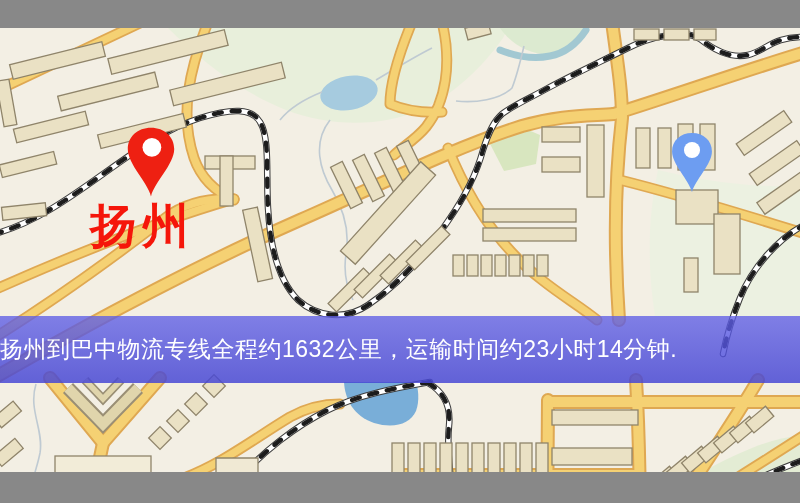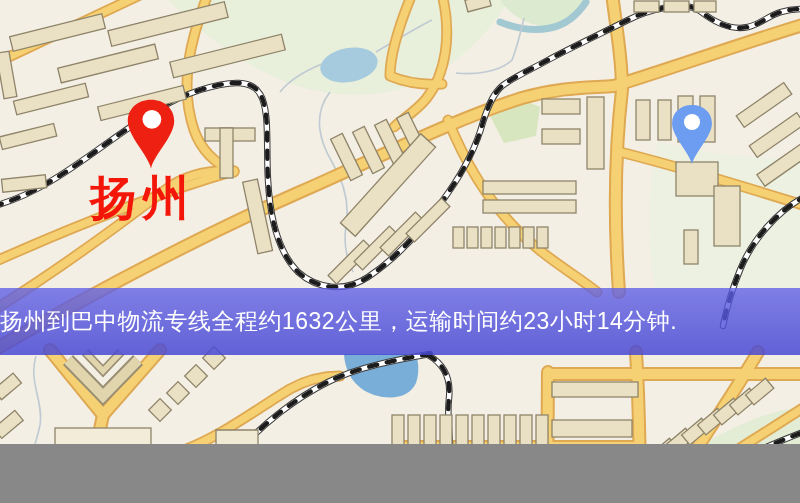--- a/index.html
+++ b/index.html
@@ -1,19 +1,20 @@
 <!DOCTYPE html>
 <html><head>
 <meta charset="utf-8">
 <style>
   html,body{margin:0;padding:0;background:#888;}
   .stage{
     position:relative;width:800px;height:444px;overflow:hidden;
     font-family:"Liberation Sans","DejaVu Sans",sans-serif;
     background:#f3efe4;
+    margin-top:28px;
   }
   .map-svg{position:absolute;left:0;top:0;width:800px;height:503px;display:block;}
   .pin{position:absolute;}
   .pin svg{display:block;width:100%;height:100%;}
   .city-label{
     position:absolute;font-weight:bold;letter-spacing:5px;line-height:1;
     font-family:"DejaVu Serif","Liberation Serif",serif;
     white-space:nowrap;
   }
   .label-origin{left:90px;top:174px;font-size:47px;color:#f5160a;}

